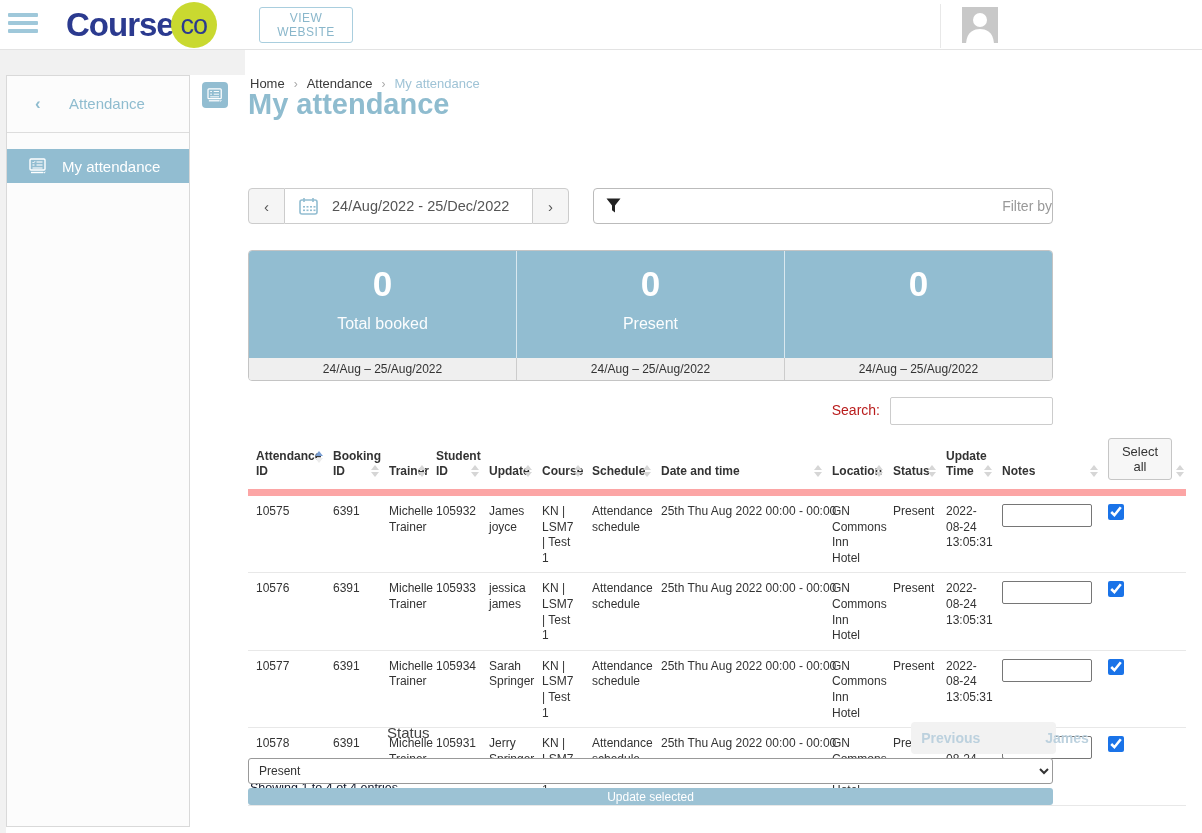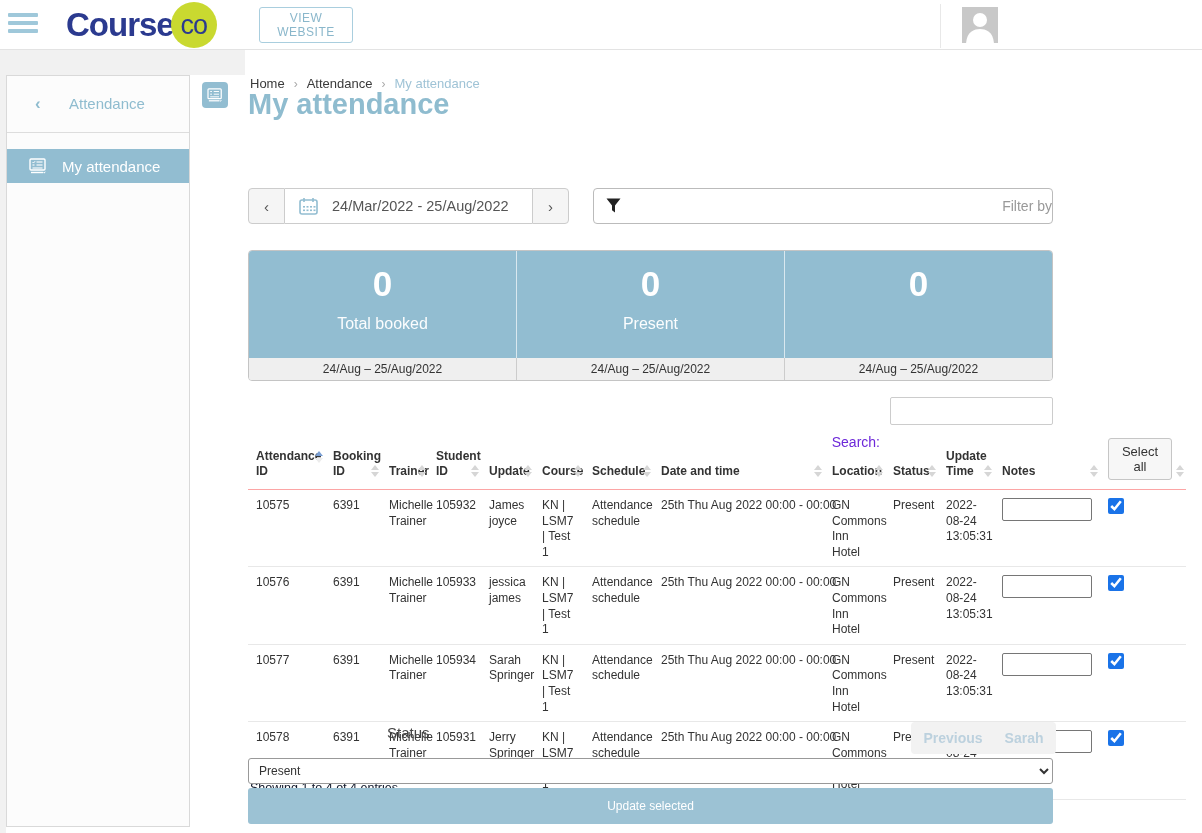--- a/index.html
+++ b/index.html
@@ -58,47 +58,47 @@
   .stats-top { display:flex; background:#92bdd1; height:107px; }
   .stat-card { flex:1; text-align:center; color:#fff; }
   .stat-card + .stat-card { border-left:1px solid rgba(255,255,255,.65); }
   .stat-value { font-size:35px; font-weight:bold; margin-top:13px; }
   .stat-label { font-size:16px; margin-top:11px; color:rgba(255,255,255,.97); }
   .stats-footer { display:flex; background:#efefef; height:22px; }
   .stat-range { flex:1; text-align:center; font-size:12px; color:#333; line-height:22px; }
   .stat-range + .stat-range { border-left:1px solid #ccc; }
 
   .search-row { position:absolute; left:248px; top:397px; width:805px; height:28px; }
-  .search-label { position:absolute; right:173px; top:5px; font-size:14px; color:#6d28d9;margin-top:32px; }
+  .search-label { position:absolute; right:173px; top:5px; font-size:14px; color:#b91c1c; }
   .search-input { position:absolute; right:0; top:0; width:163px; height:28px; border:1px solid #ccc; border-radius:2px; padding:0 6px; font-size:13px; font-family:"Liberation Sans",sans-serif; }
 
   
   .attendance-table { position:absolute; left:248px; top:434px; width:938px; border-collapse:collapse; table-layout:fixed; }
-  .attendance-table th { font-size:12px; font-weight:bold; color:#333; text-align:left; vertical-align:bottom; padding:4px 14px 9px 8px; border-bottom:1px solid #fca5a5; position:relative; line-height:1.3; }
+  .attendance-table th { font-size:12px; font-weight:bold; color:#333; text-align:left; vertical-align:bottom; padding:4px 14px 9px 8px; border-bottom:7px solid #fca5a5; position:relative; line-height:1.3; }
   .attendance-table td { font-size:12px; color:#333; vertical-align:top; padding:8px 8px 6px 8px; line-height:1.3; border-bottom:1px solid #e8e8e8; }
   .attendance-table tr.data-row { height:60px; }
   .sort { position:absolute; right:2px; bottom:12px; }
   .sort i { display:block; width:0; height:0; border-left:4px solid transparent; border-right:4px solid transparent; }
   .sort .up { border-bottom:5px solid #d6d6d6; margin-bottom:2px; }
   .sort .down { border-top:5px solid #d6d6d6; }
   .sort.asc { bottom:26px; }
   .sort.asc .up { border-bottom-color:#7a9fd4; }
   .sort.asc .down { border-top-color:#ececec; }
   .nowrap { white-space:nowrap; }
   .select-all-btn { padding:5px 11px; background:#f7f7f7; border:1px solid #c6c6c6; border-radius:3px; font-size:13px; color:#333; cursor:pointer; font-family:"Liberation Sans",sans-serif; }
   .notes-input { width:90px; height:23px; border:1px solid #767676; border-radius:2px; padding:0 4px; font-family:"Liberation Sans",sans-serif; font-size:12px; }
   .row-check { width:16px; height:16px; accent-color:#1a73e8; cursor:pointer; }
 
   
   .status-label { position:absolute; left:387px; top:724px; font-size:15px; color:#444; }
   .showing-text { position:absolute; left:250px; top:781px; font-size:12.5px; color:#0f172a; }
   .pagination { position:absolute; left:911px; top:722px; width:145px; height:32px; background:#f2f2f2; border-radius:4px; display:flex; align-items:center; justify-content:center; gap:22px; }
-  .page-btn { font-size:14px; font-weight:bold; color:#bcd1de; background:none; border:none; cursor:default; font-family:"Liberation Sans",sans-serif; }
+  .page-btn { font-size:14px; font-weight:bold; color:#bcd1de; background:none; border:none; cursor:default; font-family:"Liberation Sans",sans-serif;margin-left:43px; }
   .status-select { position:absolute; left:248px; top:758px; width:805px; height:26px; border:1px solid #999; border-radius:3px; font-size:12px; color:#333; padding-left:6px; background:#fff; font-family:"Liberation Sans",sans-serif; }
-  .update-btn { position:absolute; left:248px; top:788px; width:805px; height:36px; background:#9cc2d4; border:none; border-radius:3px; color:#fff; font-size:12px; cursor:pointer; font-family:"Liberation Sans",sans-serif; }
+  .update-btn { position:absolute; left:248px; top:788px; width:805px; height:17px; background:#9cc2d4; border:none; border-radius:3px; color:#fff; font-size:12px; cursor:pointer; font-family:"Liberation Sans",sans-serif; }
 
   svg { display:block; }
 </style>
 </head>
 <body>
 
 <div class="screen">
 
   <header class="top-header">
     <div class="hamburger">
@@ -180,21 +180,21 @@
                 <rect x="7.5" y="9" width="2" height="1.6"></rect>
                 <rect x="11" y="9" width="2" height="1.6"></rect>
                 <rect x="14.5" y="9" width="2" height="1.6"></rect>
               <rect x="4" y="12.5" width="2" height="1.6"></rect>
                 <rect x="7.5" y="12.5" width="2" height="1.6"></rect>
                 <rect x="11" y="12.5" width="2" height="1.6"></rect>
                 <rect x="14.5" y="12.5" width="2" height="1.6"></rect>
             </g>
           </svg>
         </span>
-        <span class="date-text">24/Mar/2022 - 25/Aug/2022</span>
+        <span class="date-text">24/Aug/2022 - 25/Dec/2022</span>
       </div>
       <button class="date-nav-btn next">›</button>
     </div>
     <div class="filter-wrap">
       <span class="funnel">
         <svg width="15" height="15" viewBox="0 0 15 15">
             <path d="M0.5 0.5 h14 l-5.5 7 v7 l-3-2.2 v-4.8 Z" fill="#222"></path>
           </svg>
       </span>
       <input class="filter-input" type="text" placeholder="Filter by" style="">
@@ -360,20 +360,20 @@
         <td><input class="notes-input" type="text" value="" style=""></td>
         <td><input class="row-check" type="checkbox" checked="" style=""></td>
       </tr>
     </tbody>
   </table>
 
   <div class="status-label">Status</div>
   <div class="showing-text">Showing 1 to 4 of 4 entries</div>
   <div class="pagination">
     <button class="page-btn">Previous</button>
-    <button class="page-btn">Sarah</button>
+    <button class="page-btn">James</button>
   </div>
   <select class="status-select">
     <option>Present</option>
   </select>
   <button class="update-btn">Update selected</button>
 
 </div>
 
 </body></html>

